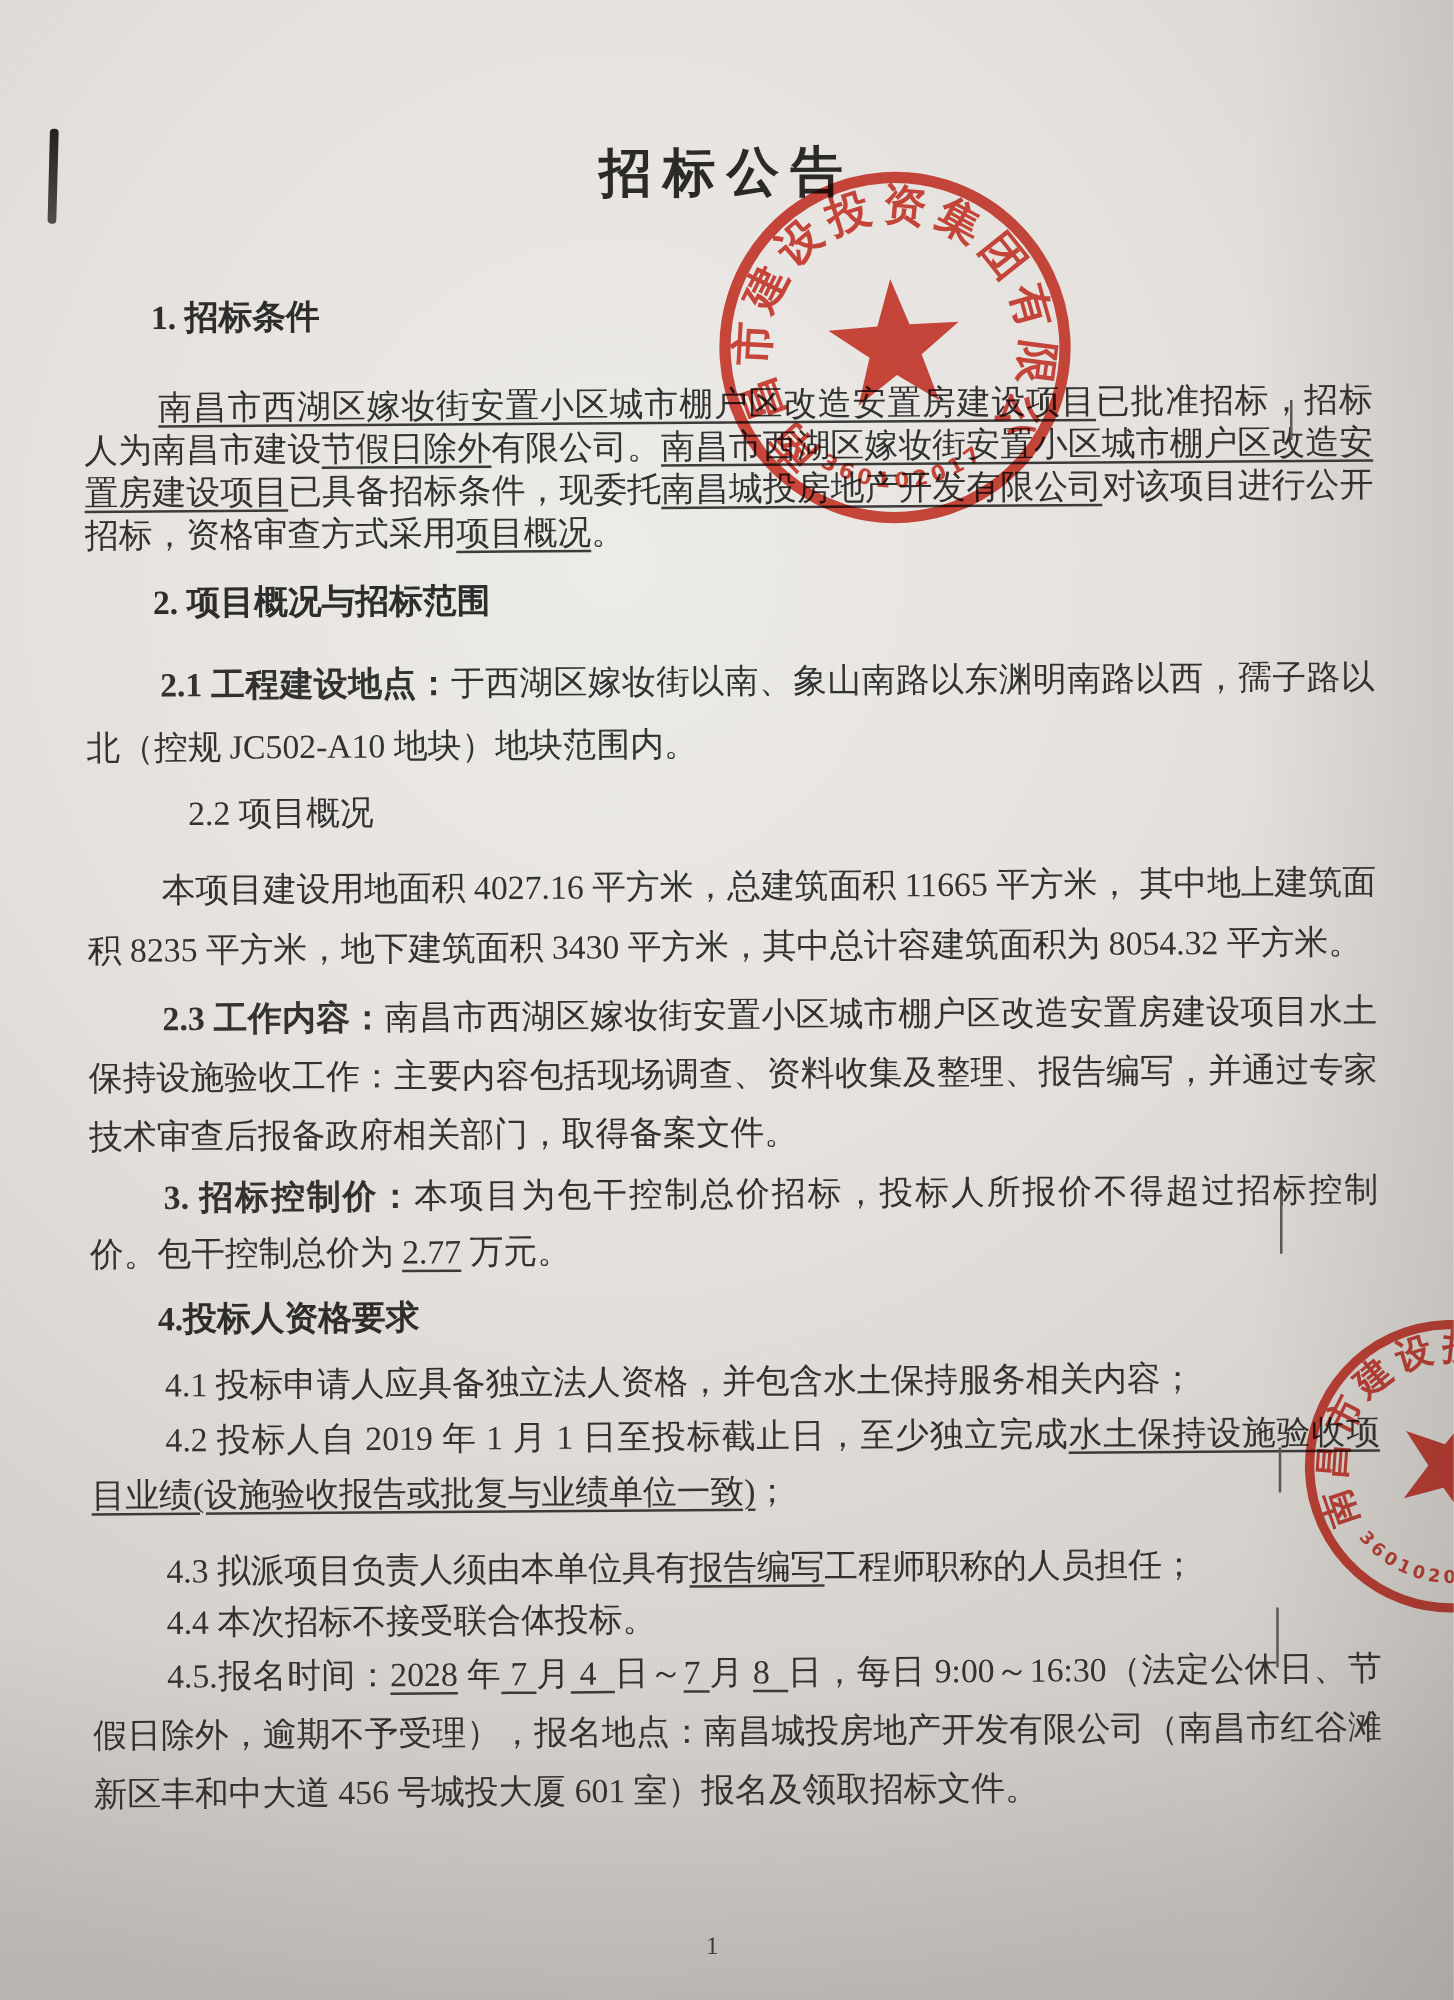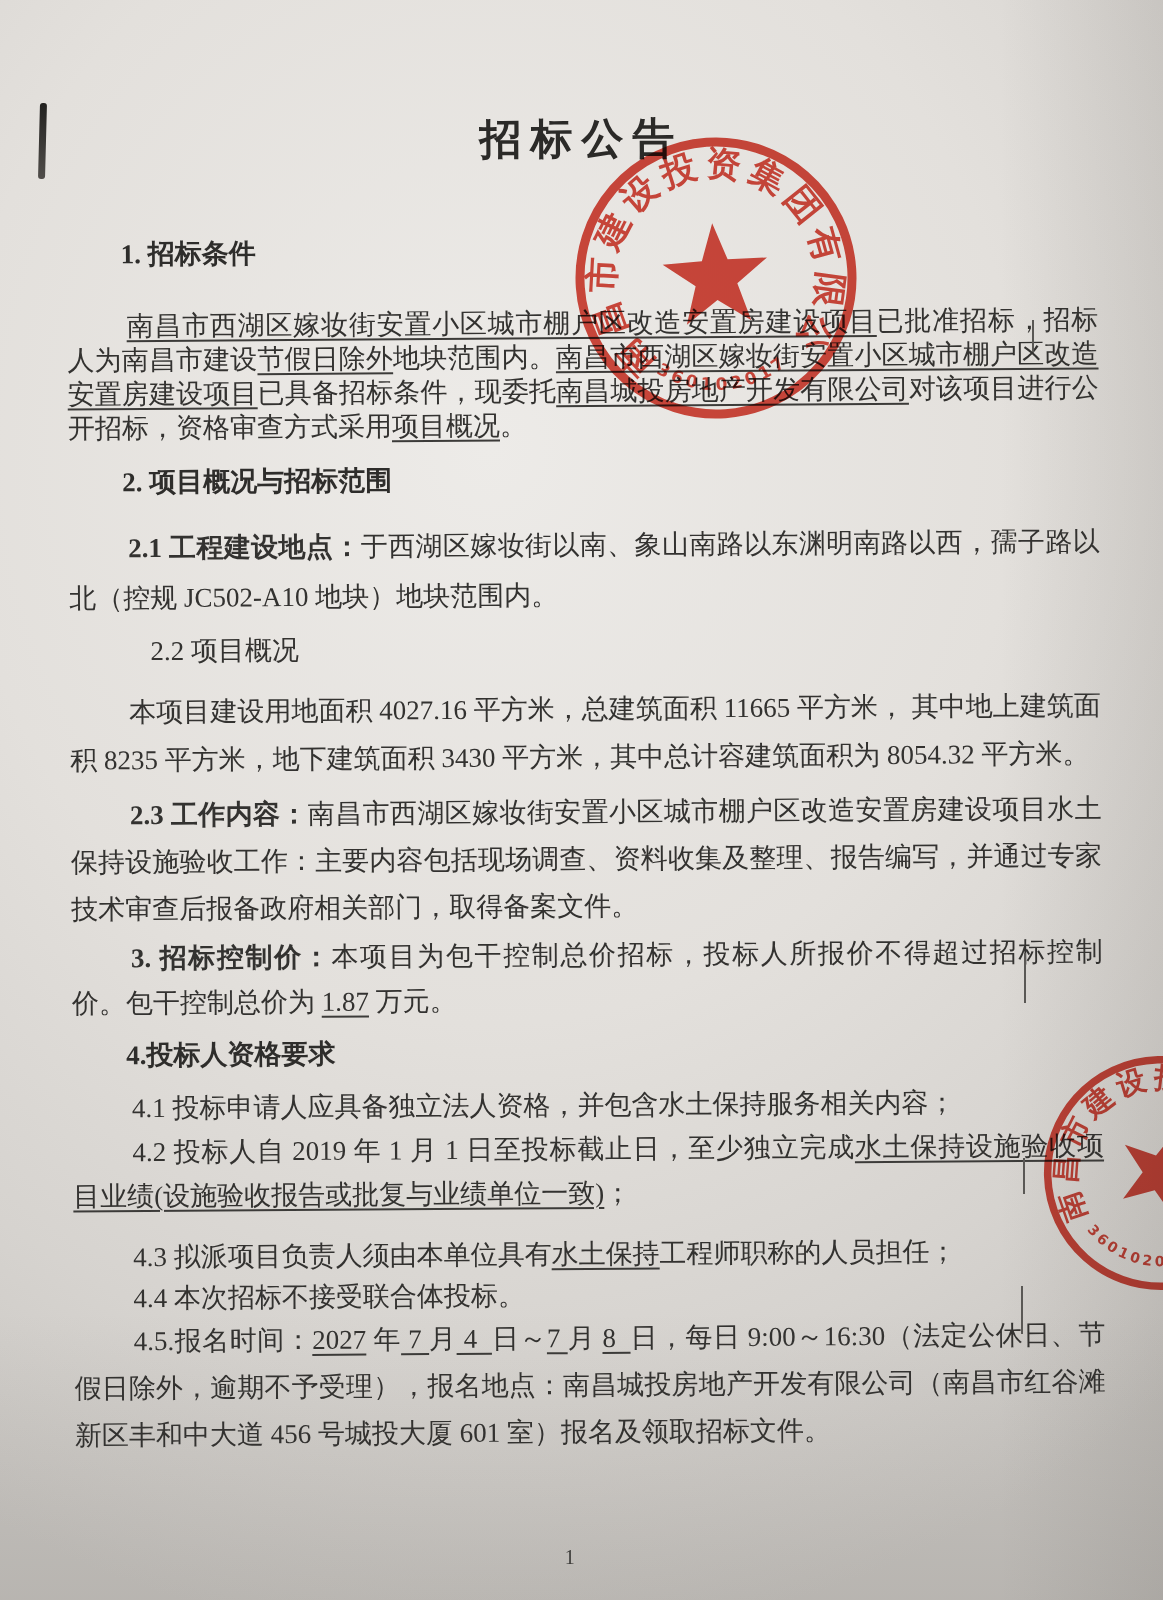--- a/index.html
+++ b/index.html
@@ -65,35 +65,35 @@
   #tick3{left:1023px;top:1158px;height:36px;}
   #tick4{left:1021px;top:1286px;height:48px;}
 </style>
 </head>
 <body>
 
 <div class="content">
   <h1 class="doc-title">招标公告</h1>
 
   <h2 class="h-sec" id="h1">1.  招标条件</h2>
-  <p id="p1"><span class="u">南昌市西湖区嫁妆街安置小区城市棚户区改造安置房建设项目</span><span>已批准招标，招标人为南昌市建设</span><span class="u">节假日除外</span><span>地块范围内。</span><span class="u">南昌市西湖区嫁妆街安置小区城市棚户区改造安置房建设项目</span><span>已具备招标条件，现委托</span><span class="u">南昌城投房地产开发有限公司</span><span>对该项目进行公开招标，资格审查方式采用</span><span class="u">项目概况</span><span>。</span></p>
+  <p id="p1"><span class="u">南昌市西湖区嫁妆街安置小区城市棚户区改造安置房建设项目</span><span>已批准招标，招标人为南昌市建设</span><span class="u">节假日除外</span><span>有限公司。</span><span class="u">南昌市西湖区嫁妆街安置小区城市棚户区改造安置房建设项目</span><span>已具备招标条件，现委托</span><span class="u">南昌城投房地产开发有限公司</span><span>对该项目进行公开招标，资格审查方式采用</span><span class="u">项目概况</span><span>。</span></p>
 
   <h2 class="h-sec" id="h2">2.  项目概况与招标范围</h2>
   <p id="p21"><span class="b">2.1 工程建设地点：</span><span>于西湖区嫁妆街以南、象山南路以东渊明南路以西，孺子路以北（控规 JC502-A10 地块）地块范围内。</span></p>
   <h3 id="p22h">2.2 项目概况</h3>
   <p id="p22"><span>本项目建设用地面积 4027.16 平方米，总建筑面积 11665 平方米， 其中地上建筑面积 8235 平方米，地下建筑面积 3430 平方米，其中总计容建筑面积为 8054.32 平方米。</span></p>
   <p id="p23"><span class="b">2.3 工作内容：</span><span>南昌市西湖区嫁妆街安置小区城市棚户区改造安置房建设项目水土保持设施验收工作：主要内容包括现场调查、资料收集及整理、报告编写，并通过专家技术审查后报备政府相关部门，取得备案文件。</span></p>
-  <p id="p3"><span class="b">3.  招标控制价：</span><span>本项目为包干控制总价招标，投标人所报价不得超过招标控制价。包干控制总价为 </span><span class="u">1.87</span><span> 万元。</span></p>
+  <p id="p3"><span class="b">3.  招标控制价：</span><span>本项目为包干控制总价招标，投标人所报价不得超过招标控制价。包干控制总价为 </span><span class="u">2.77</span><span> 万元。</span></p>
 
   <h2 class="h-sec" id="h4">4.投标人资格要求</h2>
   <p id="p41"><span>4.1 投标申请人应具备独立法人资格，并包含水土保持服务相关内容；</span></p>
   <p id="p42"><span>4.2 投标人自 2019 年 1 月 1 日至投标截止日，至少独立完成</span><span class="u">水土保持设施验收项目业绩(设施验收报告或批复与业绩单位一致)</span><span>；</span></p>
-  <p id="p43"><span>4.3 拟派项目负责人须由本单位具有</span><span class="u">水土保持</span><span>工程师职称的人员担任；</span></p>
+  <p id="p43"><span>4.3 拟派项目负责人须由本单位具有</span><span class="u">报告编写</span><span>工程师职称的人员担任；</span></p>
   <p id="p44"><span>4.4 本次招标不接受联合体投标。</span></p>
-  <p id="p45"><span>4.5.报名时间：</span><span class="u">2027</span><span> 年</span><span class="u">&nbsp;7&nbsp;</span><span>月</span><span class="u">&nbsp;4&nbsp;&nbsp;</span><span>日～</span><span class="u">7&nbsp;</span><span>月 </span><span class="u">8&nbsp;&nbsp;</span><span>日，每日 9:00～16:30（法定公休日、节假日除外，逾期不予受理），报名地点：南昌城投房地产开发有限公司（南昌市红谷滩新区丰和中大道 456 号城投大厦 601 室）报名及领取招标文件。</span></p>
+  <p id="p45"><span>4.5.报名时间：</span><span class="u">2028</span><span> 年</span><span class="u">&nbsp;7&nbsp;</span><span>月</span><span class="u">&nbsp;4&nbsp;&nbsp;</span><span>日～</span><span class="u">7&nbsp;</span><span>月 </span><span class="u">8&nbsp;&nbsp;</span><span>日，每日 9:00～16:30（法定公休日、节假日除外，逾期不予受理），报名地点：南昌城投房地产开发有限公司（南昌市红谷滩新区丰和中大道 456 号城投大厦 601 室）报名及领取招标文件。</span></p>
 </div>
 
 <svg id="stamp-top" class="stamp" viewBox="-150 -150 300 300" aria-hidden="true">
   <circle class="ring" r="136"></circle>
   <polygon class="star" points="0,-55 12.9,-17.8 52.3,-17 20.9,6.8 32.3,44.5 0,22 -32.3,44.5 -20.9,6.8 -52.3,-17 -12.9,-17.8"></polygon>
   <path id="arcT1" d="M -58.5 83.6 A 102 102 0 1 1 58.5 83.6" fill="none"></path>
   <text class="seal-text"><textPath href="#arcT1" startOffset="8">南昌市建设投资集团有限公司</textPath></text>
   <path id="arcN1" d="M -85.8 72 A 112 112 0 0 0 85.8 72" fill="none"></path>
   <text class="seal-num" text-anchor="middle"><textPath href="#arcN1" startOffset="50%">360102017</textPath></text>
 </svg>

